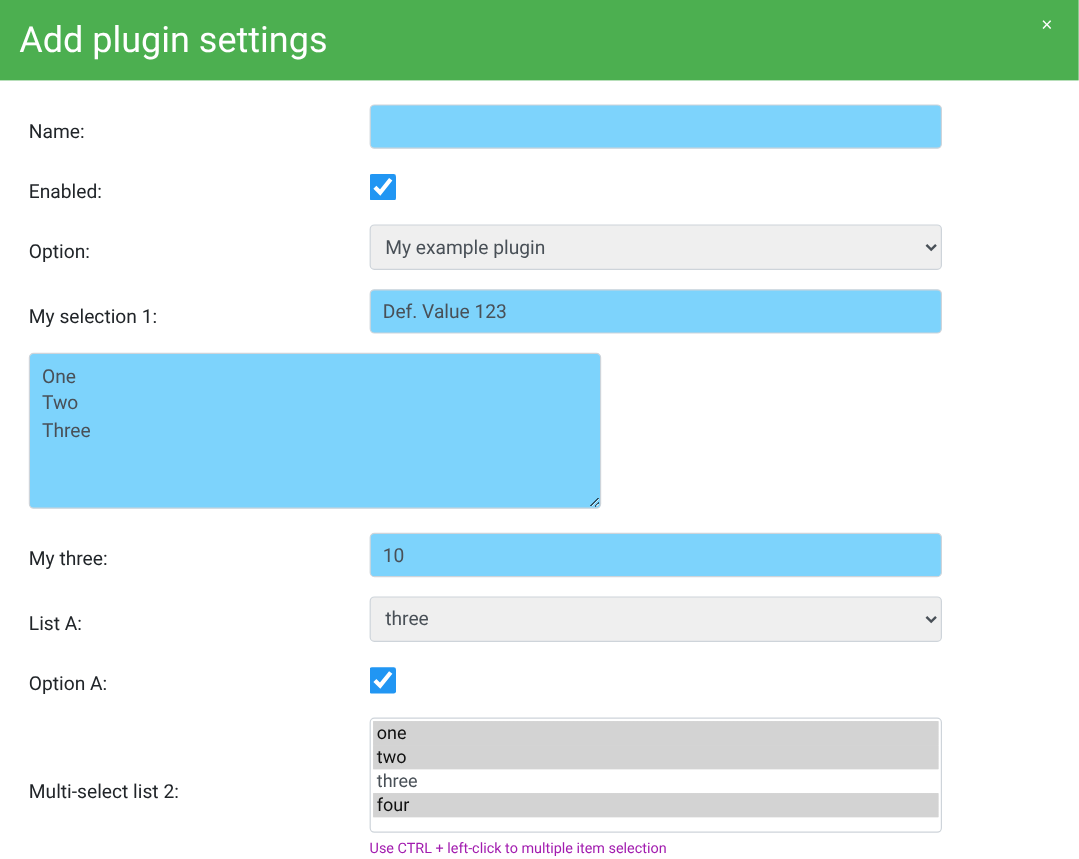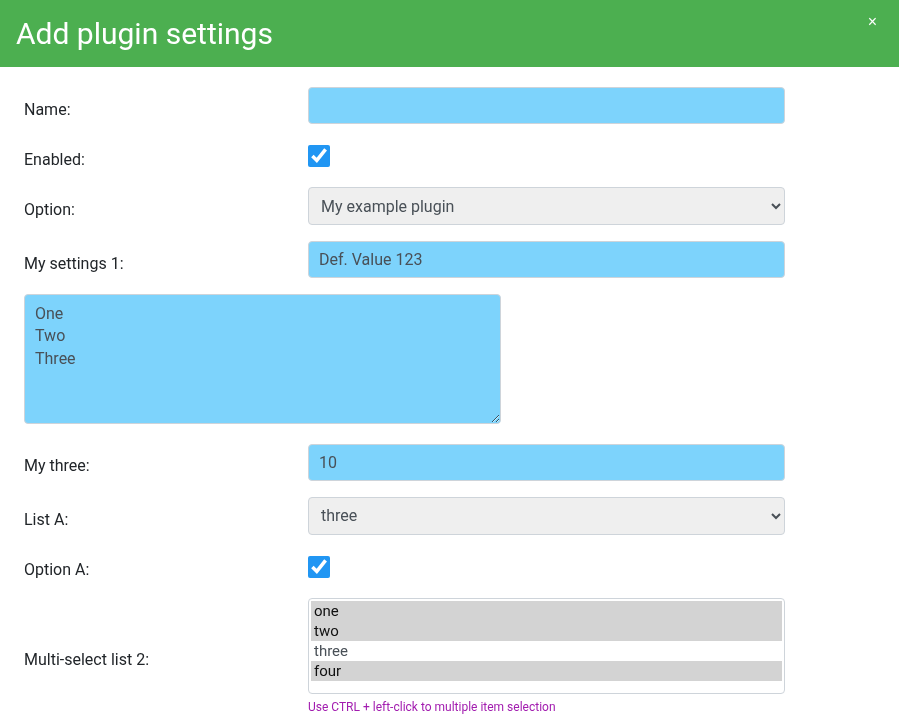--- a/index.html
+++ b/index.html
@@ -130,21 +130,21 @@
   <div class="form-row">
     <label class="form-label">Option:</label>
     <div class="form-control-wrap">
       <select class="form-control">
         <option>My example plugin</option>
       </select>
     </div>
   </div>
 
   <div class="form-row">
-    <label class="form-label">My settings 1:</label>
+    <label class="form-label">My selection 1:</label>
     <div class="form-control-wrap">
       <input type="text" class="form-control" value="Def. Value 123" style="">
     </div>
   </div>
 
   <div class="form-row">
     <div class="form-control-wrap">
       <textarea class="form-control" rows="5" style="">One
 Two
 Three</textarea>

